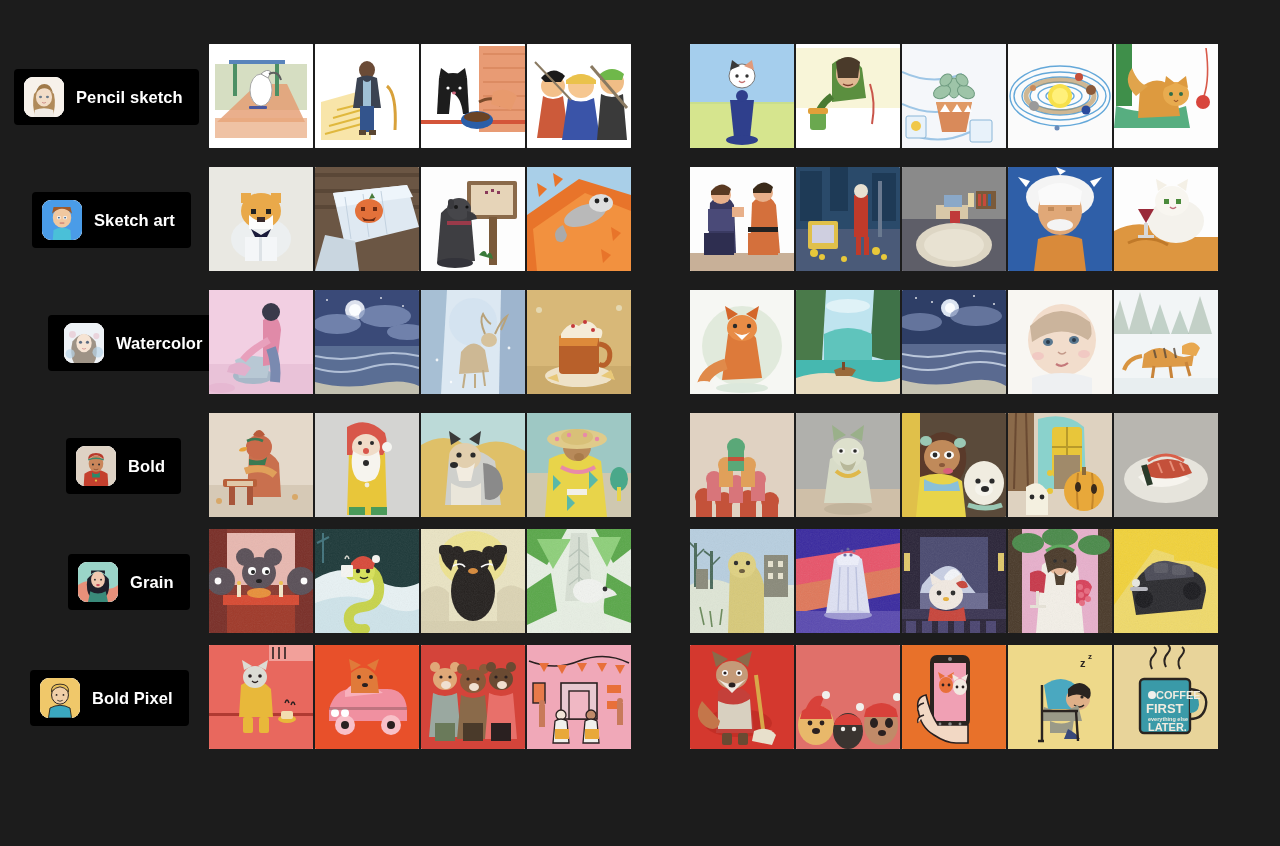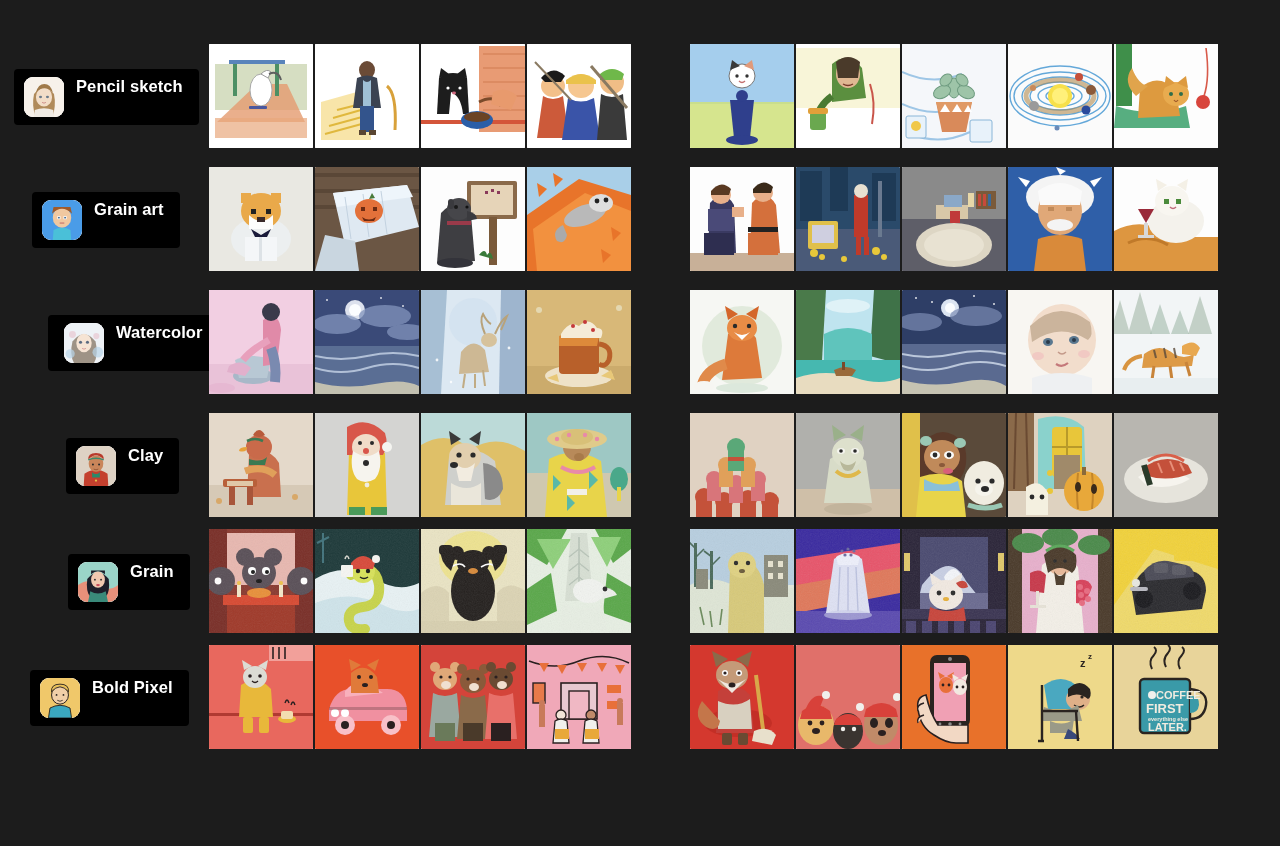--- a/index.html
+++ b/index.html
@@ -38,21 +38,21 @@
     left: 0;
     top: 0;
     width: 200px;
     height: 106px;
     display: flex;
     align-items: center;
   }
   .label-pill {
     position: absolute;
     display: flex;
-    align-items: flex-start;
+    align-items: center;
     background: #000000;
     border-radius: 4px;
     padding: 8px 16px 8px 10px;
     box-sizing: border-box;
     height: 56px;
     white-space: nowrap;
   }
   .label-avatar {
     width: 40px;
     height: 40px;
@@ -327,21 +327,21 @@
                 <path d="M26 36 q26-26 52 0 l-4 -18 -44 0Z" fill="#a05a2a"></path>
                 <rect x="40" y="42" width="8" height="8" fill="#fff"></rect>
                 <rect x="56" y="42" width="8" height="8" fill="#fff"></rect>
                 <rect x="42" y="44" width="4" height="4" fill="#2a5a8a"></rect>
                 <rect x="58" y="44" width="4" height="4" fill="#2a5a8a"></rect>
                 <rect x="46" y="58" width="12" height="4" fill="#d08a7a"></rect>
                 <path d="M30 78 q22-12 44 0 l2 26 -48 0Z" fill="#4ac0d8"></path>
               </g>
             </svg>
           </div>
-          <span class="label-text">Grain art</span>
+          <span class="label-text">Sketch art</span>
         </div>
       </div>
       <div class="group left">
         <div class="tile" title="shiba inu dog in a white tuxedo">
           <svg viewBox="0 0 104 104" xmlns="http://www.w3.org/2000/svg">
             <rect width="104" height="104" fill="#e9e8e2"></rect>
             <g>
               <ellipse cx="52" cy="72" rx="30" ry="22" fill="#eceff0"></ellipse>
               <ellipse cx="52" cy="44" rx="20" ry="18" fill="#e9a94a"></ellipse>
               <path d="M40 48 q12 12 24 0 l0 14 -24 0Z" fill="#fdfdfd"></path>
@@ -796,21 +796,21 @@
                 <path d="M32 36 q20-24 40 0 q2 -18 -20 -18 q-22 0 -20 18Z" fill="#b83a2a"></path>
                 <path d="M32 36 q20-8 40 0" stroke="#3a8a6a" stroke-width="4" fill="none"></path>
                 <circle cx="44" cy="48" r="2.6" fill="#2a2a2a"></circle>
                 <circle cx="60" cy="48" r="2.6" fill="#2a2a2a"></circle>
                 <path d="M46 60 q6 4 12 0" stroke="#8a4a2a" stroke-width="2" fill="none"></path>
                 <path d="M42 68 q10 10 20 0 l0 14 -20 0Z" fill="#2a8a6a"></path>
                 <circle cx="52" cy="90" r="3" fill="#e8c04a"></circle>
               </g>
             </svg>
           </div>
-          <span class="label-text">Clay</span>
+          <span class="label-text">Bold</span>
         </div>
       </div>
       <div class="group left">
         <div class="tile" title="clay chicken typing at a desk">
           <svg viewBox="0 0 104 104" xmlns="http://www.w3.org/2000/svg">
             <rect width="104" height="104" fill="#fff"></rect>
             <g>
               <rect width="104" height="104" fill="#e4d9ca"></rect>
               <rect y="72" width="104" height="32" fill="#d6c9b6"></rect>
               <path d="M40 42 q20-10 30 8 l2 34 -34 0Z" fill="#c9704e"></path>

